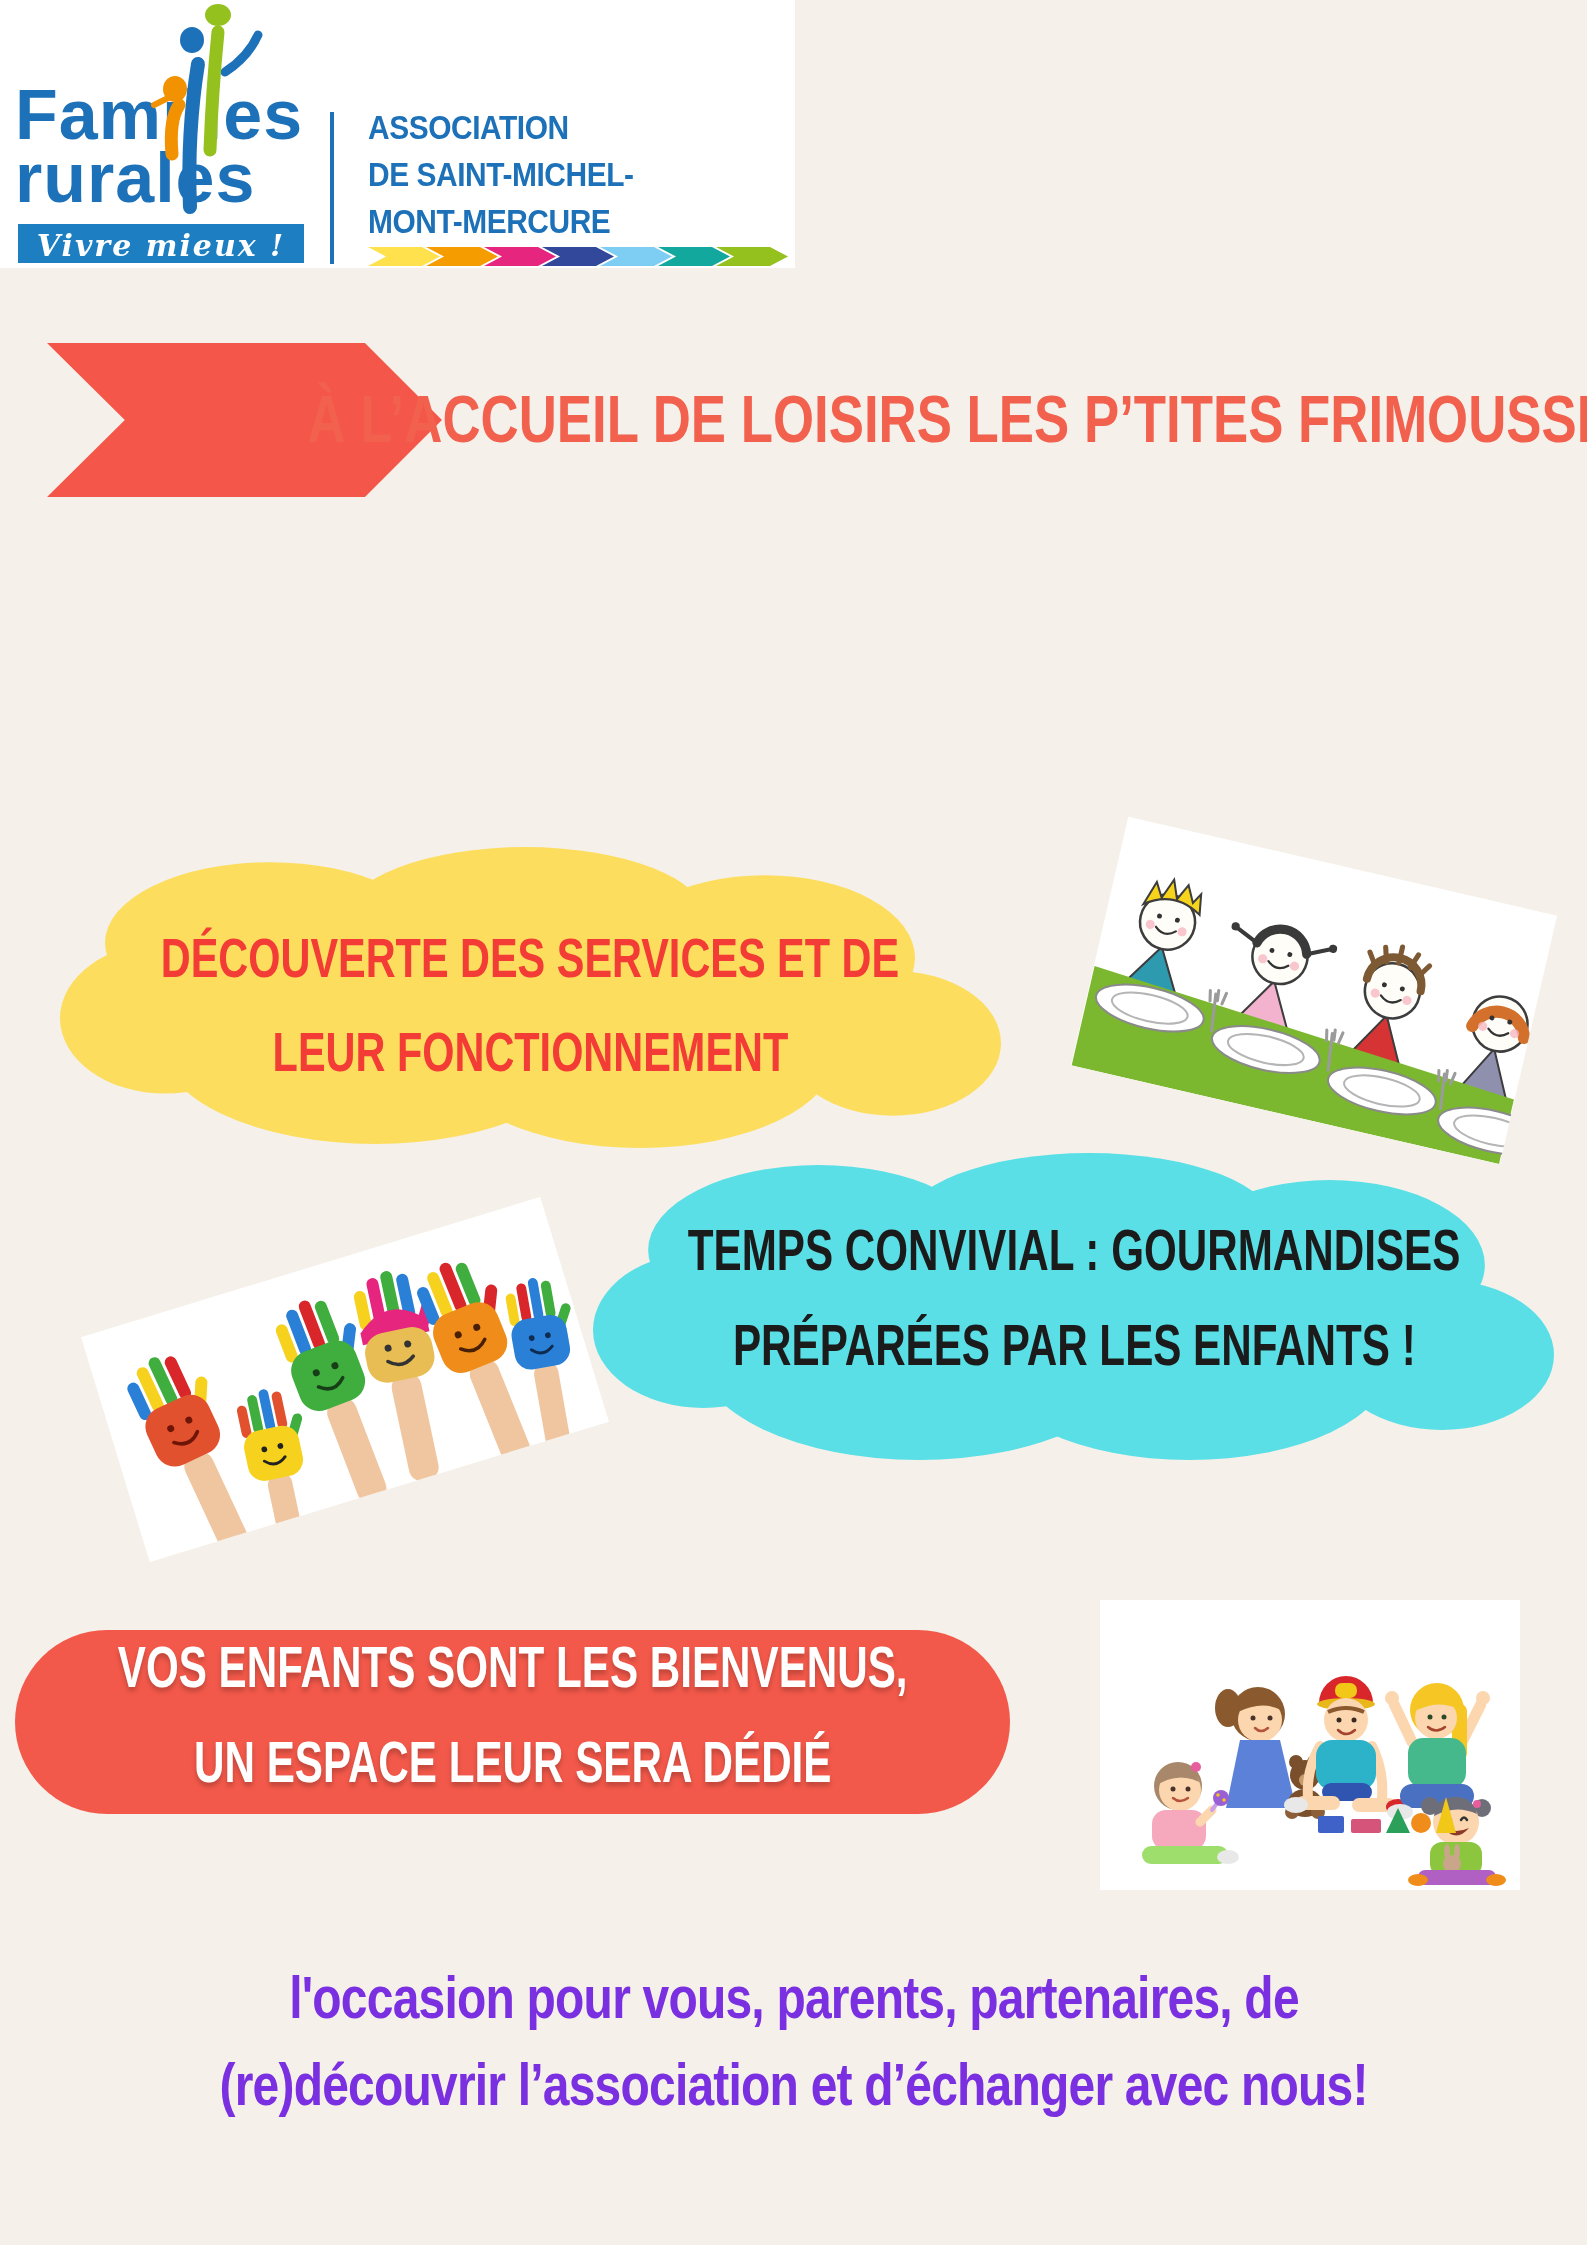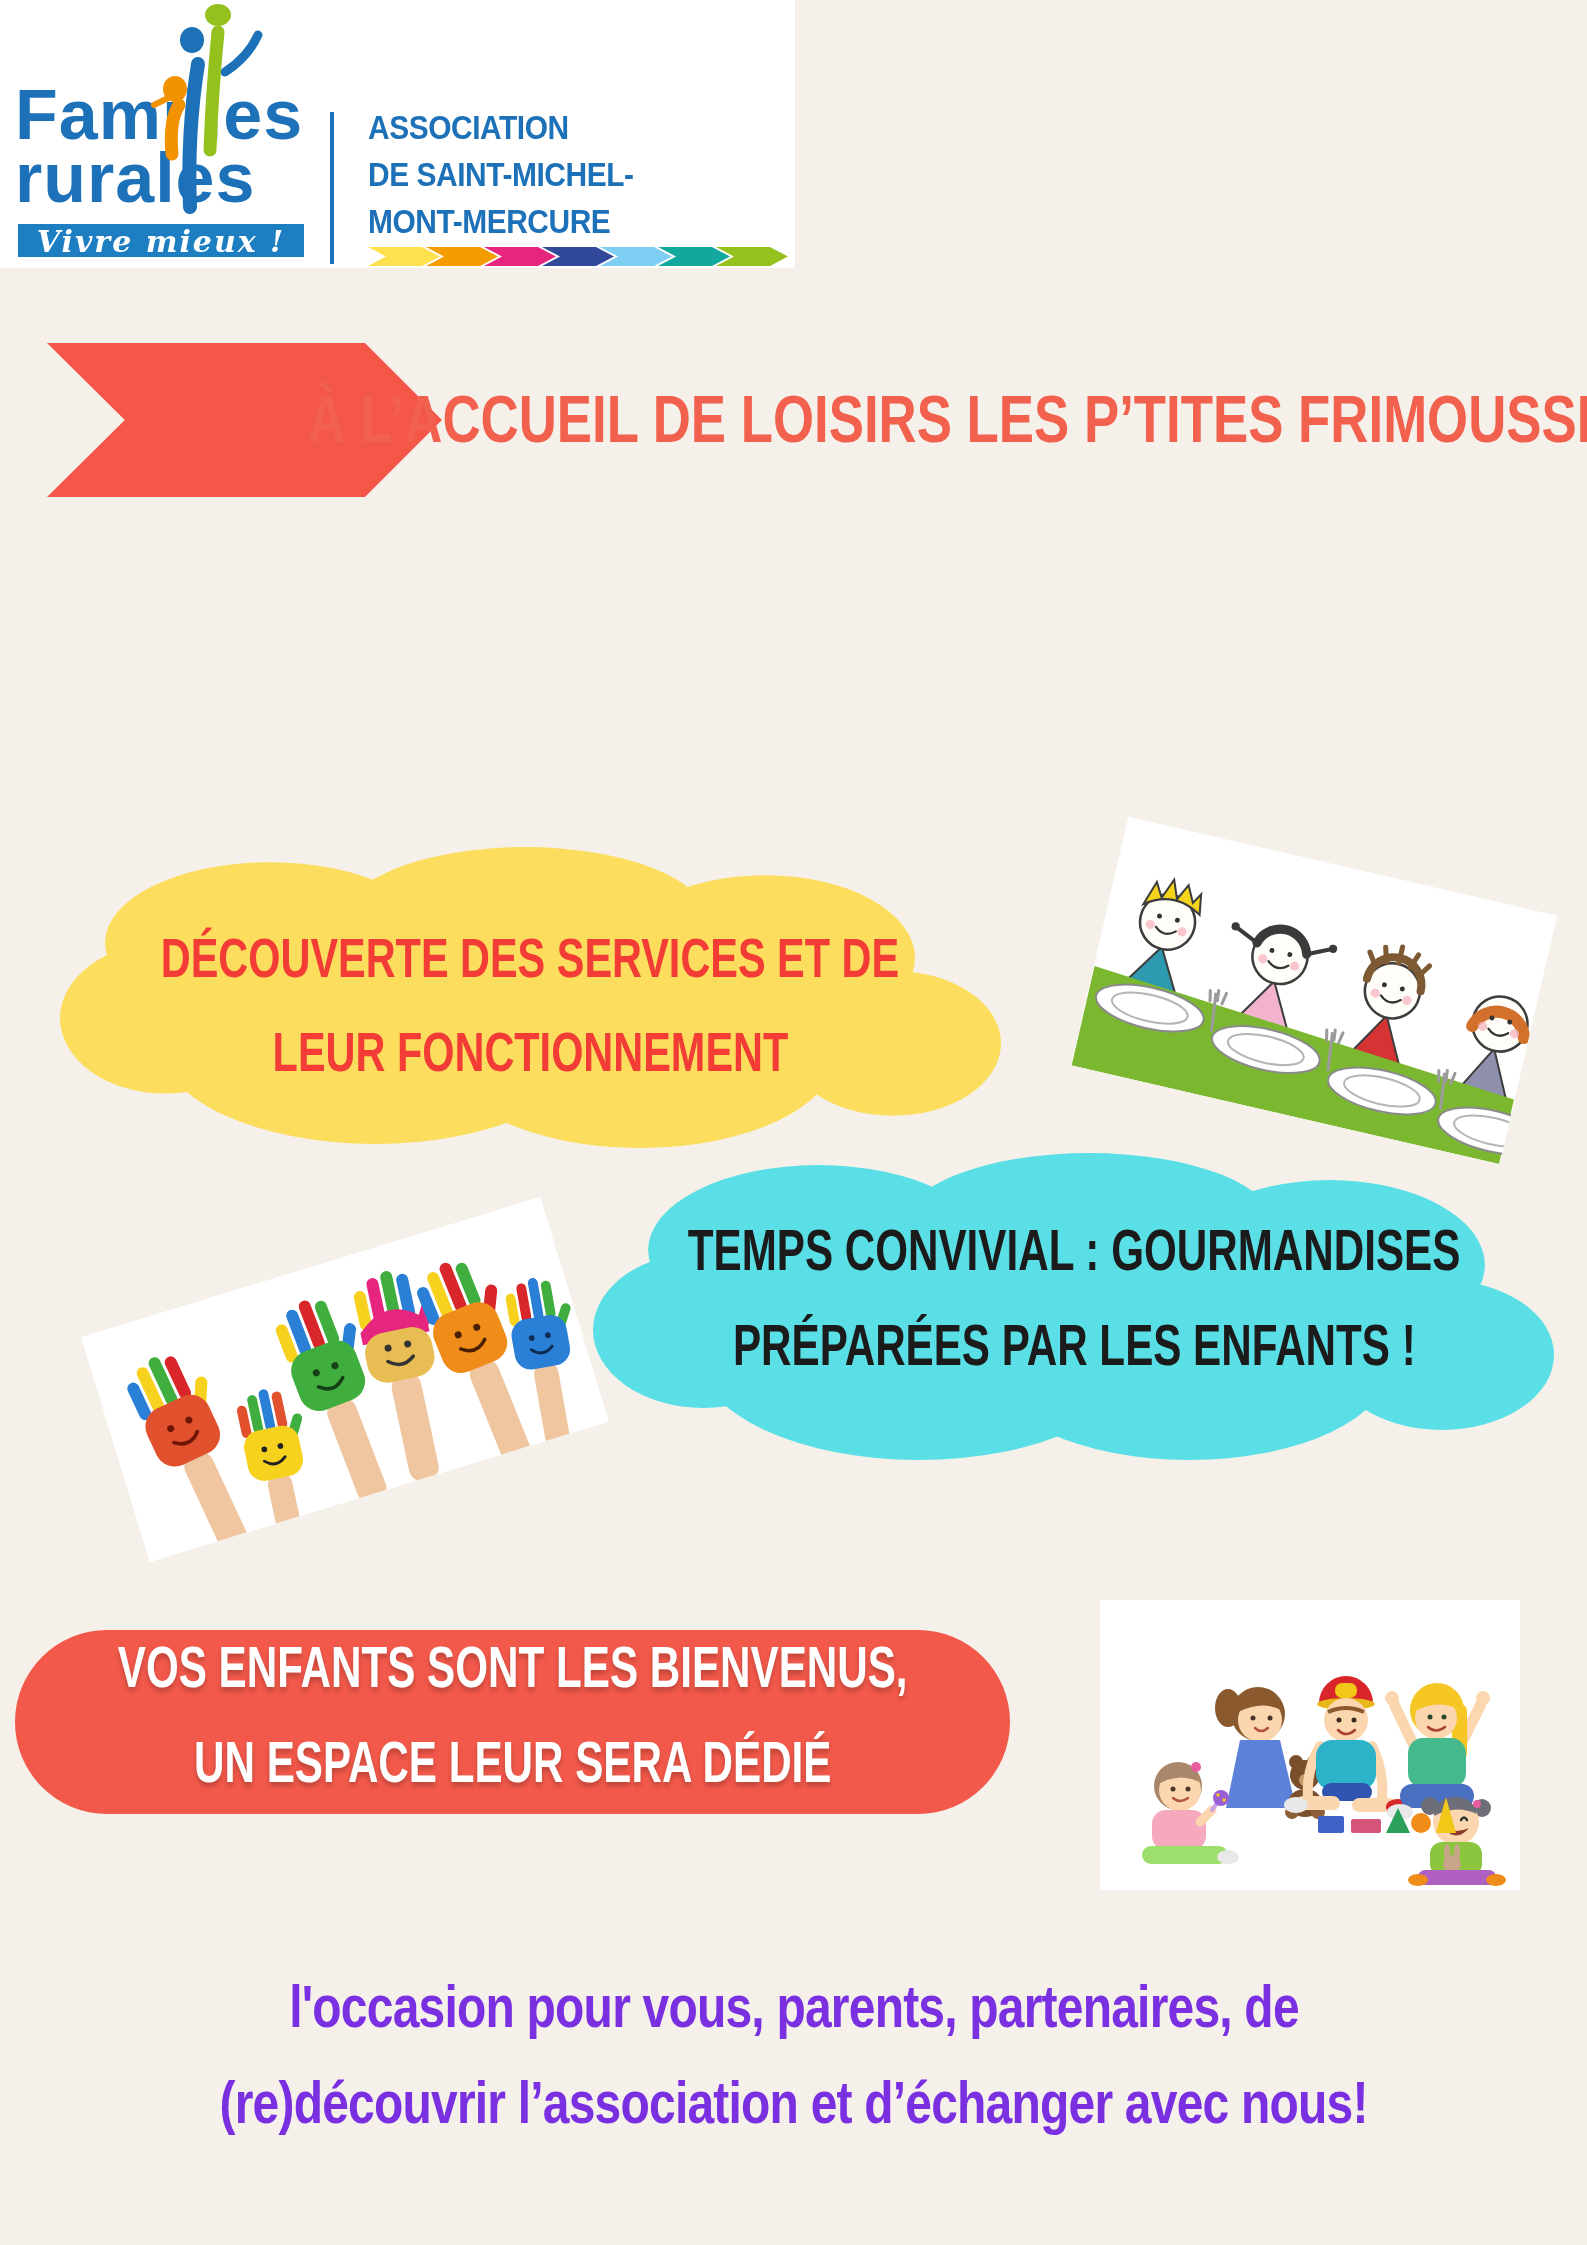--- a/index.html
+++ b/index.html
@@ -4,22 +4,22 @@
 <style>
   html,body{margin:0;padding:0;background:#ddd;}
   .page{position:relative;width:1587px;height:2245px;background:var(--background,#f5f1ea);
         overflow:hidden;font-family:"Liberation Sans", sans-serif;}
 
   
   .logo-card{position:absolute;left:0;top:0;width:795px;height:268px;background:#fff;}
   .brand{position:absolute;left:15px;top:84px;color:var(--brand-blue);font-weight:bold;
          font-size:70px;line-height:63px;letter-spacing:1px;}
   .brand-figures{position:absolute;left:140px;top:2px;width:130px;height:215px;}
-  .brand-banner{position:absolute;left:18px;top:224px;width:286px;height:33px;
-                background:var(--banner-blue);display:flex;align-items:flex-start;justify-content:center;}
+  .brand-banner{position:absolute;left:18px;top:224px;width:286px;height:39px;
+                background:var(--banner-blue);display:flex;align-items:flex-end;justify-content:center;}
   .brand-banner span{color:#fff;font-family:"DejaVu Serif", serif;font-style:italic;font-weight:bold;
                      font-size:30px;letter-spacing:2px;}
   .logo-divider{position:absolute;left:330px;top:112px;width:4px;height:152px;background:var(--brand-blue);}
   .assoc{position:absolute;left:368px;top:104px;color:var(--brand-blue);font-weight:bold;
          font-size:34px;line-height:47px;letter-spacing:-0.5px;}
   .assoc div{transform:scaleX(.88);transform-origin:left center;white-space:nowrap;}
   .chevron-strip{position:absolute;left:368px;top:247px;display:flex;}
   .chev{width:72px;height:19px;clip-path:polygon(0 0,75% 0,100% 50%,75% 100%,0 100%,25% 50%);}
   .chev + .chev{margin-left:-14px;}
 
@@ -58,21 +58,21 @@
 
   
   .photo{position:absolute;background:#fff;z-index:2;}
   .photo svg{position:absolute;inset:0;width:100%;height:100%;}
   .photo-table{left:1094px;top:863px;width:440px;height:255px;transform:rotate(13deg);}
   .photo-hands{left:105px;top:1262px;width:480px;height:235px;transform:rotate(-17deg);}
   .photo-kids{left:1100px;top:1600px;width:420px;height:290px;}
 
   
   .footer{position:absolute;left:0;top:1962px;width:1587px;}
-  .footer .txtline{line-height:72px;margin-top:9px;}
+  .footer .txtline{line-height:72px;}
   .footer .txtline>span{font-size:60px;color:var(--footer-purple);transform:scaleX(.8);letter-spacing:-1px;}
 </style>
 </head>
 <body>
 
 <div class="page">
 
   <header class="logo-card">
     <div class="brand">
       <div>Familles</div>

